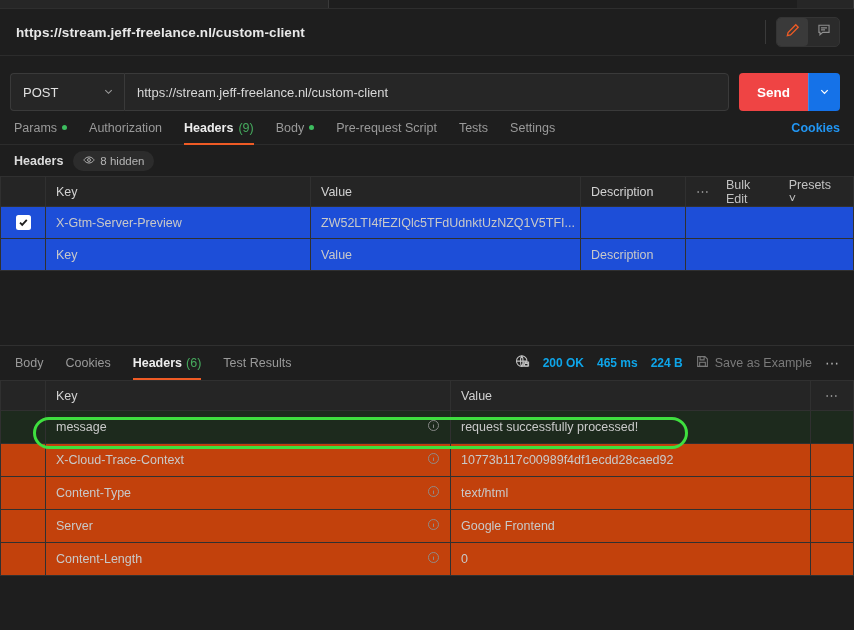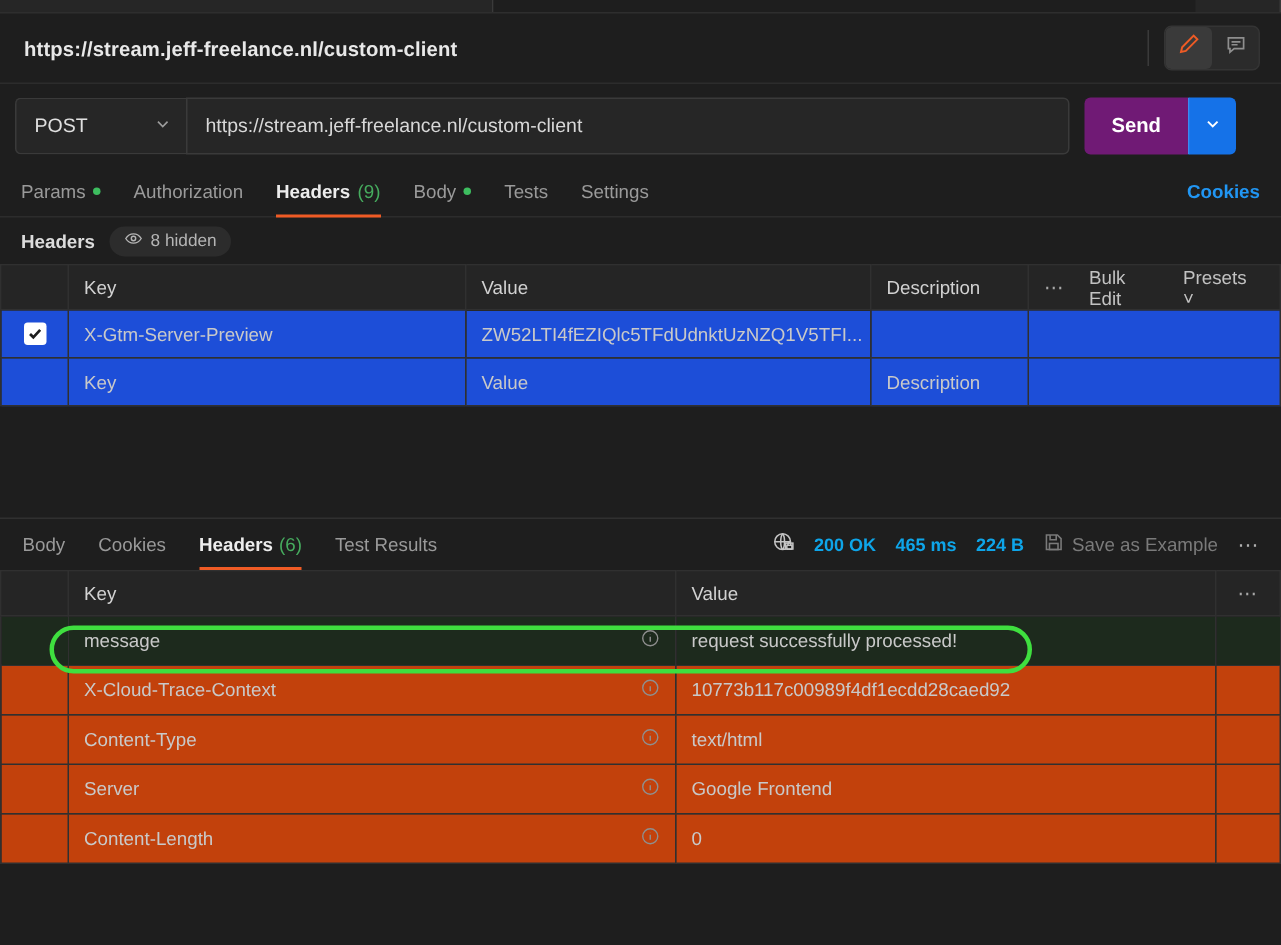--- a/index.html
+++ b/index.html
@@ -77,22 +77,22 @@
   }
   .icon-btn {
     width: 31px; height: 28px;
     display: flex; align-items: center; justify-content: center;
   }
   .icon-btn.active { background: #3a3a3a; border-radius: 4px; }
 
   
   .urlrow {
     height: 55px;
-    display: flex; align-items: center;
-    padding: 0 30px 0 10px;
+    display: flex; align-items: flex-end;
+    padding: 0 14px 0 10px;
     gap: 0;
     background: #1e1e1e;
   }
   .method-box {
     width: 114px; height: 38px;
     background: #262626;
     border: 1px solid #3a3a3a;
     border-right: none;
     border-radius: 4px 0 0 4px;
     display: flex; align-items: center;
@@ -105,21 +105,21 @@
     background: #262626;
     border: 1px solid #3a3a3a;
     border-radius: 0 4px 4px 0;
     display: flex; align-items: center;
     padding: 0 12px;
     font-size: 13px; color: #d8d8d8;
   }
   .send-group { display: flex; align-items: center; margin-left: 10px; }
   .btn-send {
     height: 38px; min-width: 69px;
-    background: #701a75;
+    background: #ef4444;
     border-radius: 4px 0 0 4px;
     display: flex; align-items: center; justify-content: center;
     font-size: 13.5px; font-weight: bold; color: #fff;
     padding: 0 14px;
   }
   .btn-send-caret {
     height: 38px; width: 32px;
     background: #1572e8;
     border-left: 1px solid #3a8bef;
     border-radius: 0 4px 4px 0;
@@ -331,20 +331,23 @@
   <div class="rtab">
     <span>Authorization</span>
   </div>
   <div class="rtab active">
     <span>Headers</span>
     <span class="count-green">(9)</span>
   </div>
   <div class="rtab">
     <span>Body</span>
     <span class="dot-green"></span>
+  </div>
+  <div class="rtab">
+    <span>Pre-request Script</span>
   </div>
   <div class="rtab">
     <span>Tests</span>
   </div>
   <div class="rtab">
     <span>Settings</span>
   </div>
   <div class="cookies-link">Cookies</div>
 </div>
 <div class="reqtabs-underline"></div>

